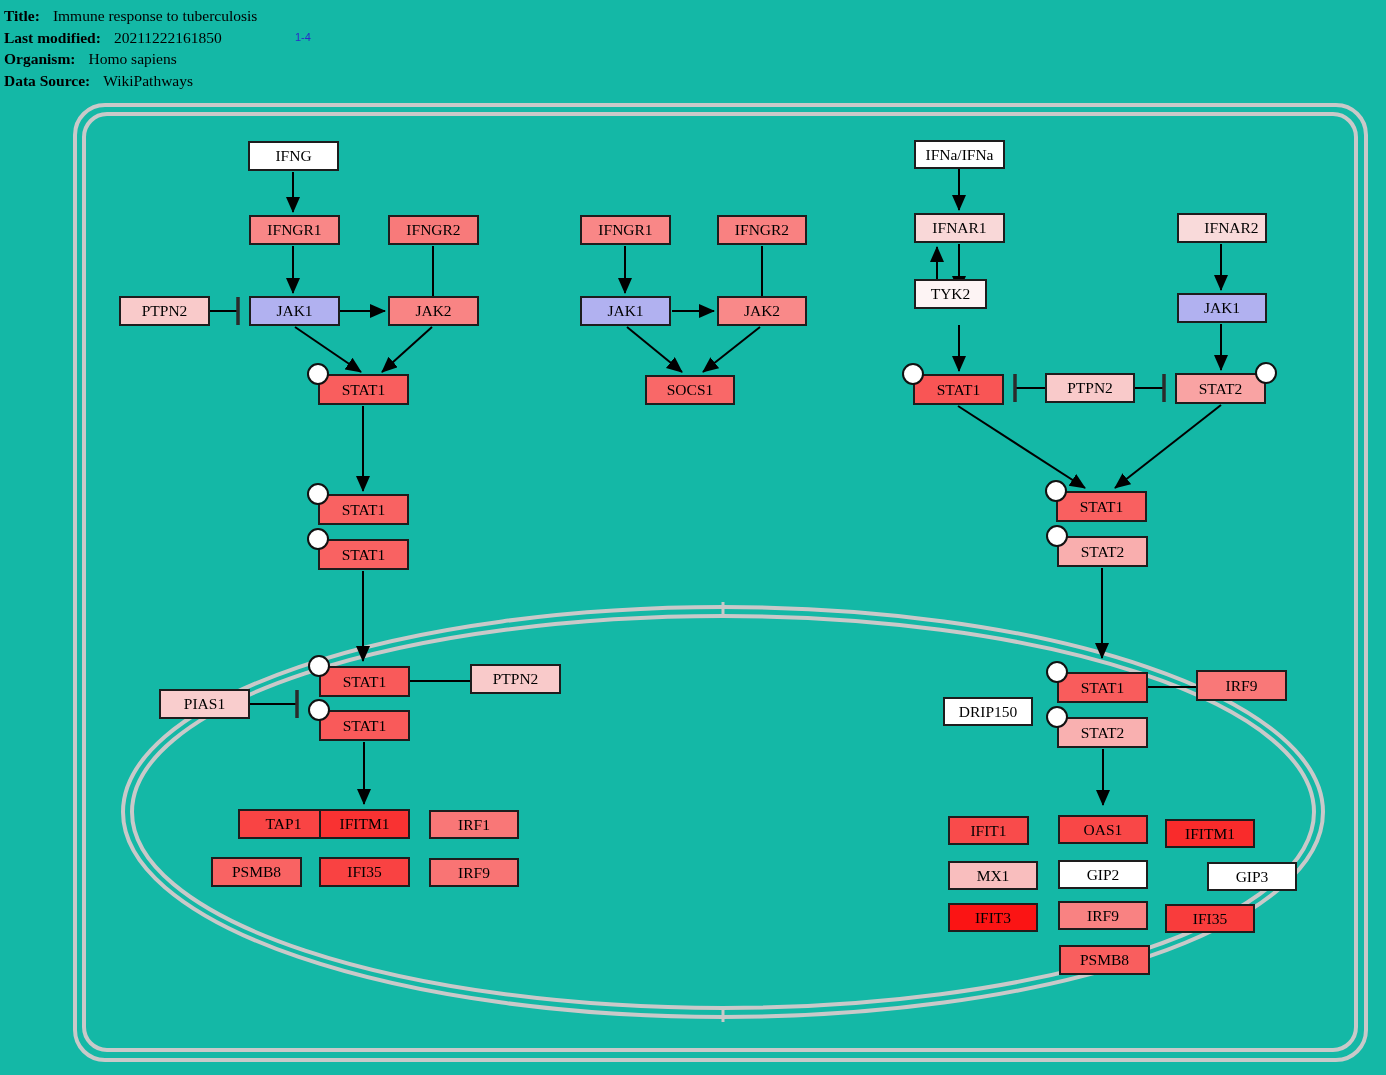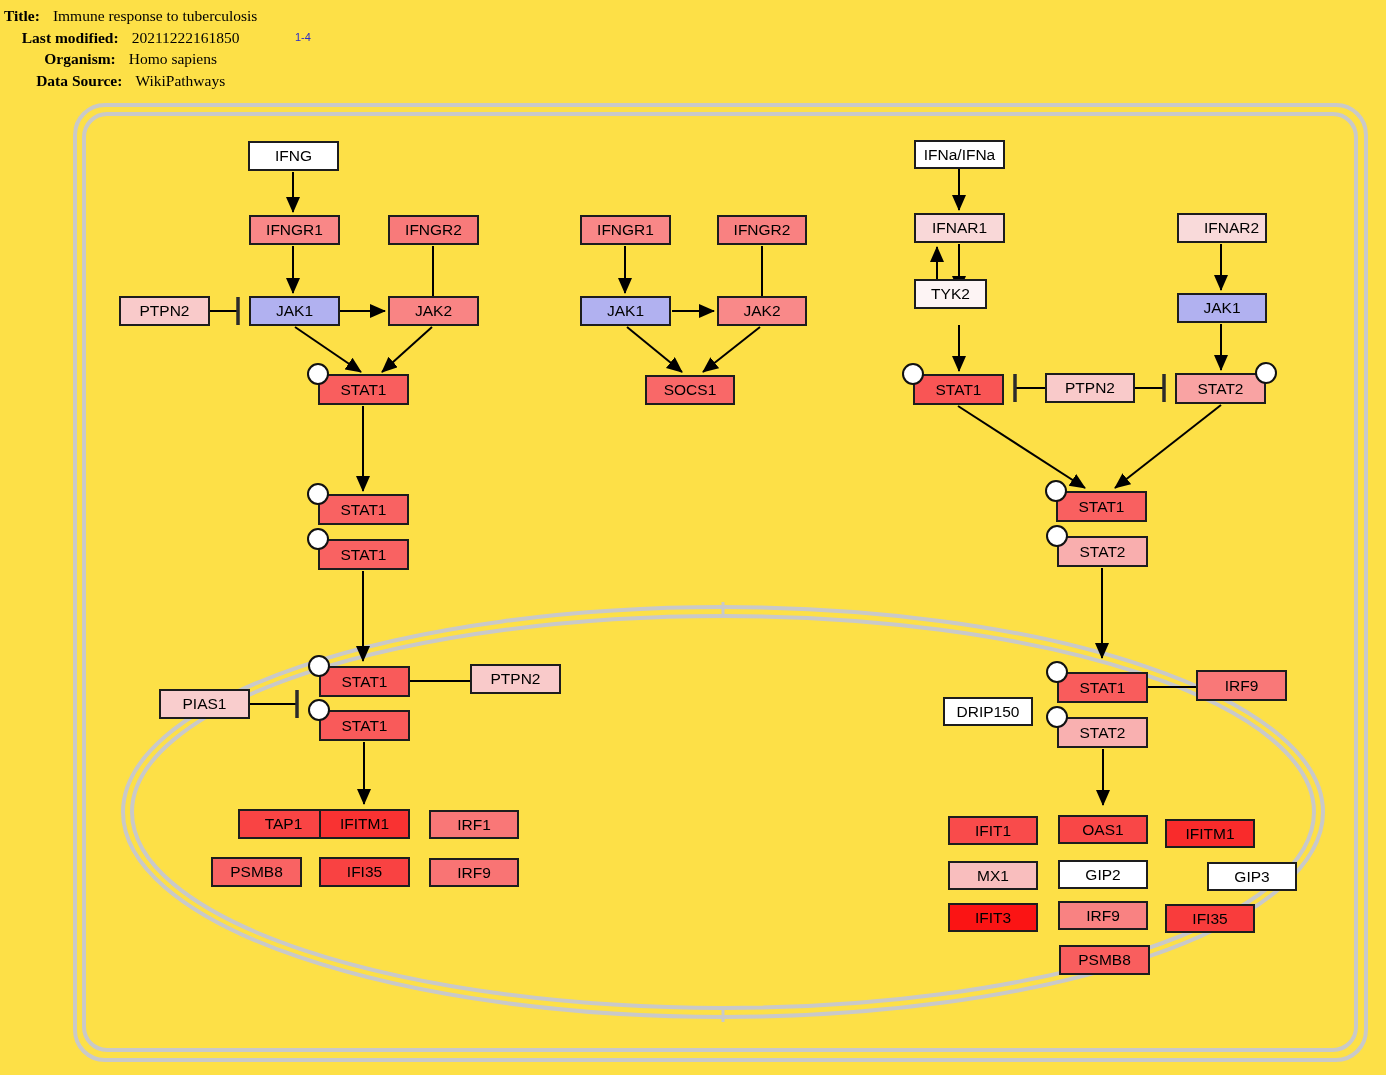--- a/index.html
+++ b/index.html
@@ -1,26 +1,26 @@
 <!DOCTYPE html>
 <html style="--accent: #2a2ac9;"><head>
 <meta charset="utf-8">
 <style>
   html,body{margin:0;padding:0;background:#ffffff;}
-  #canvas{position:relative;width:1386px;height:1075px;background:#fde047;overflow:hidden;
-          font-family:"Liberation Sans",sans-serif;text-align:center;}
+  #canvas{position:relative;width:1386px;height:1075px;background:#14b8a6;overflow:hidden;
+          font-family:"Liberation Sans",sans-serif;}
   
   #header{position:absolute;left:4px;top:5px;font-family:"Liberation Serif",serif;
           font-size:15.5px;line-height:21.5px;color:#000;}
   #header .lbl{font-weight:bold;margin-right:13px;}
   #superscript{position:absolute;left:295px;top:31px;font-family:"Liberation Sans",sans-serif;
           font-size:11px;color:var(--accent,#2a2ac9);}
   
   svg.layer{position:absolute;left:0;top:0;}
-  #nodes{position:absolute;left:0;top:0;width:100%;height:100%;}
+  #nodes{position:absolute;left:0;top:0;width:100%;height:100%;font-family:Liberation Serif, serif;}
   .node{position:absolute;box-sizing:border-box;border:2px solid #1d1d1d;
         display:flex;align-items:center;justify-content:center;
         font-size:15.5px;color:#000;}
   .node span{pointer-events:none;}
   .pcircle{position:absolute;width:22px;height:22px;border-radius:50%;
         background:#ffffff;border:2px solid #111;box-sizing:border-box;}
   .membrane{fill:none;stroke:#c9c9c9;stroke-width:4;}
   .edge{stroke:#000;stroke-width:2;}
   .bar{stroke:#2b2b2b;stroke-width:3.5;}
 </style>
@@ -215,21 +215,21 @@
       <div class="node" style="left: 1057px; top: 717px; width: 91px; height: 31px; background: rgb(249, 176, 176);">
         <span>STAT2</span>
       </div>
       <div class="pcircle" style="left: 1046px; top: 706px;"></div>
       <div class="node" style="left: 1196px; top: 670px; width: 91px; height: 31px; background: rgb(249, 120, 120);">
         <span>IRF9</span>
       </div>
       <div class="node" style="left: 943px; top: 697px; width: 90px; height: 29px; background: rgb(255, 255, 255);">
         <span>DRIP150</span>
       </div>
-      <div class="node" style="left: 948px; top: 816px; width: 90px; height: 29px; background: rgb(249, 75, 75);">
+      <div class="node" style="left: 948px; top: 816px; width: 81px; height: 29px; background: rgb(249, 75, 75);">
         <span>IFIT1</span>
       </div>
       <div class="node" style="left: 1058px; top: 815px; width: 90px; height: 29px; background: rgb(249, 71, 71);">
         <span>OAS1</span>
       </div>
       <div class="node" style="left: 1165px; top: 819px; width: 90px; height: 29px; background: rgb(249, 43, 43);">
         <span>IFITM1</span>
       </div>
       <div class="node" style="left: 948px; top: 861px; width: 90px; height: 29px; background: rgb(249, 190, 190);">
         <span>MX1</span>

